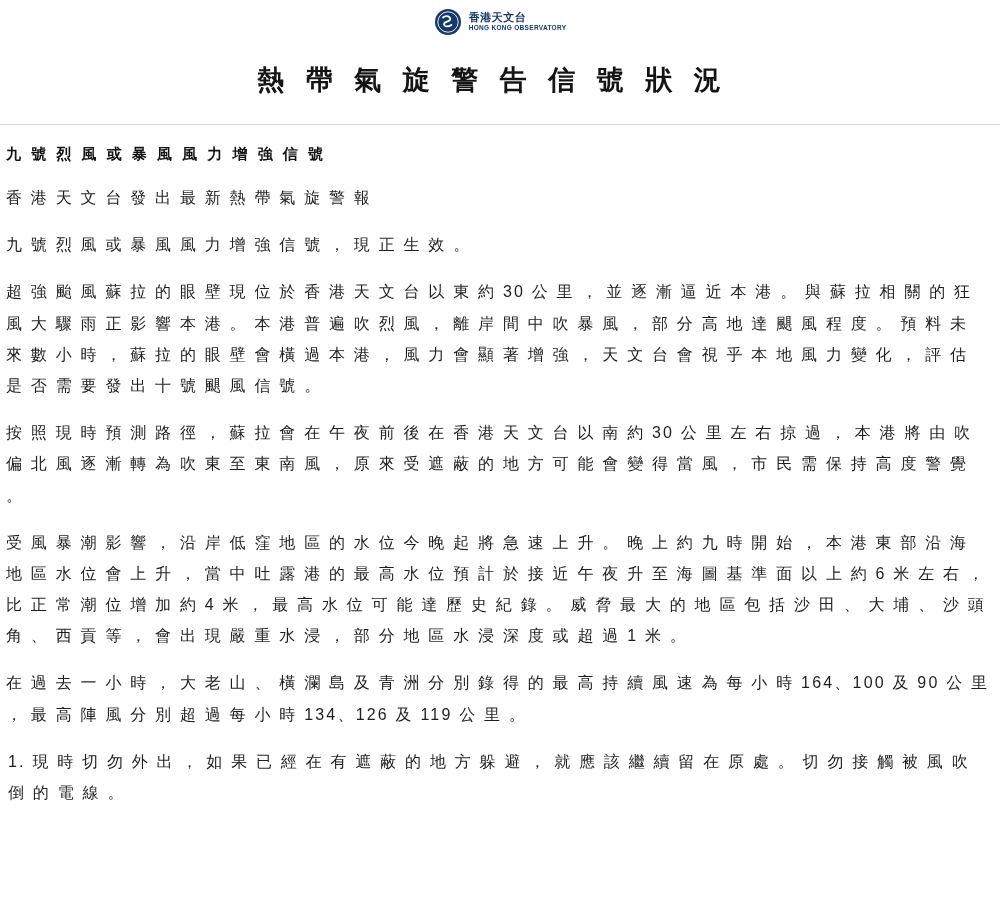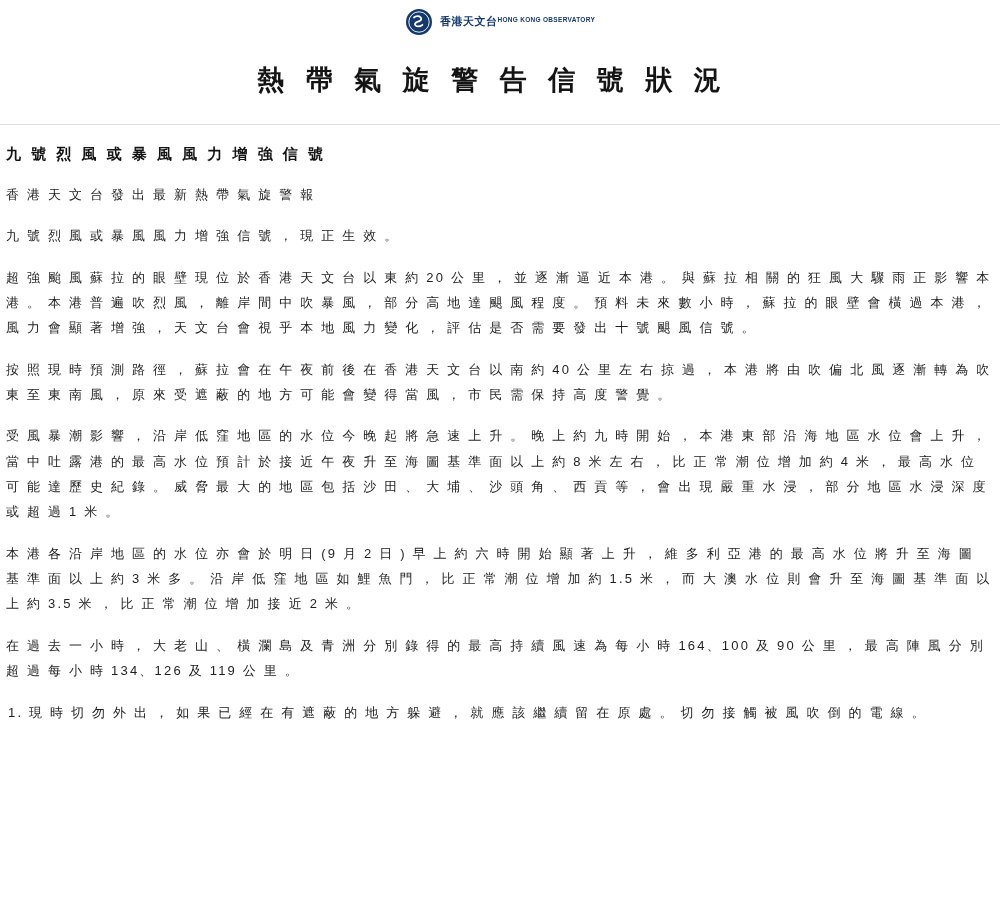--- a/index.html
+++ b/index.html
@@ -30,21 +30,21 @@
     align-items: center;
     gap: 7px;
   }
   .logo-mark {
     width: 28px;
     height: 28px;
     flex: 0 0 auto;
   }
   .logo-text {
     display: flex;
-    flex-direction: row;
+    flex-direction: column;
     justify-content: center;
     line-height: 1.05;
   }
   .logo-text .cn {
     font-size: 11px;
     font-weight: bold;
     color: #16396b;
     letter-spacing: 0.5px;
   }
   .logo-text .en {
@@ -74,21 +74,21 @@
     padding: 0 8px 0 4px;
   }
   .signal-heading {
     font-size: 15px;
     font-weight: bold;
     color: #141414;
     letter-spacing: 3px;
     margin: 0 0 18px 2px;
   }
   p.para {
-    font-size: 13px;
+    font-size: 16px;
     line-height: 1.95;
     color: #1f1f1f;
     margin: 0 0 16px 2px;
     letter-spacing: 2.2px;
     text-align: left;
   }
   .numbered {
     margin: 0 0 16px 2px;
   }
 </style>
@@ -116,24 +116,23 @@
   <h1 class="main-title">熱 帶 氣 旋 警 告 信 號 狀 況</h1>
 
   <hr class="divider">
 
   <div class="content">
 
     <div class="signal-heading">九 號 烈 風 或 暴 風 風 力 增 強 信 號</div>
 
     <p class="para">香 港 天 文 台 發 出 最 新 熱 帶 氣 旋 警 報</p>
     <p class="para">九 號 烈 風 或 暴 風 風 力 增 強 信 號 ， 現 正 生 效 。</p>
-    <p class="para">超 強 颱 風 蘇 拉 的 眼 壁 現 位 於 香 港 天 文 台 以 東 約 20 公 里 ， 並 逐 漸 逼 近 本 港 。 與 蘇 拉 相 關 的 狂 風 大 驟 雨 正 影 響 本 港 。 本 港 普 遍 吹 烈 風 ， 離 岸 間 中 吹 暴 風 ， 部 分 高 地 達 颶 風 程 度 。 預 料 未 來 數 小 時 ， 蘇 拉 的 眼 壁 會 橫 過 本 港 ， 風 力 會 顯 著 增 強 ， 天 文 台 會 視 乎 本 地 風 力 變 化 ， 評 估 是 否 需 要 發 出 十 號 颶 風 信 號 。</p>
-    <p class="para">按 照 現 時 預 測 路 徑 ， 蘇 拉 會 在 午 夜 前 後 在 香 港 天 文 台 以 南 約 40 公 里 左 右 掠 過 ， 本 港 將 由 吹 偏 北 風 逐 漸 轉 為 吹 東 至 東 南 風 ， 原 來 受 遮 蔽 的 地 方 可 能 會 變 得 當 風 ， 市 民 需 保 持 高 度 警 覺 。</p>
-    <p class="para">受 風 暴 潮 影 響 ， 沿 岸 低 窪 地 區 的 水 位 今 晚 起 將 急 速 上 升 。 晚 上 約 九 時 開 始 ， 本 港 東 部 沿 海 地 區 水 位 會 上 升 ， 當 中 吐 露 港 的 最 高 水 位 預 計 於 接 近 午 夜 升 至 海 圖 基 準 面 以 上 約 8 米 左 右 ， 比 正 常 潮 位 增 加 約 4 米 ， 最 高 水 位 可 能 達 歷 史 紀 錄 。 威 脅 最 大 的 地 區 包 括 沙 田 、 大 埔 、 沙 頭 角 、 西 貢 等 ， 會 出 現 嚴 重 水 浸 ， 部 分 地 區 水 浸 深 度 或 超 過 1 米 。</p>
-    <p class="para">本 港 各 沿 岸 地 區 的 水 位 亦 會 於 明 日 (9 月 2 日 ) 早 上 約 六 時 開 始 顯 著 上 升 ， 維 多 利 亞 港 的 最 高 水 位 將 升 至 海 圖 基 準 面 以 上 約 3 米 多 。 沿 岸 低 窪 地 區 如 鯉 魚 門 ， 比 正 常 潮 位 增 加 約 1.5 米 ， 而 大 澳 水 位 則 會 升 至 海 圖 基 準 面 以 上 約 3.5 米 ， 比 正 常 潮 位 增 加 接 近 2 米 。</p>
+    <p class="para">超 強 颱 風 蘇 拉 的 眼 壁 現 位 於 香 港 天 文 台 以 東 約 30 公 里 ， 並 逐 漸 逼 近 本 港 。 與 蘇 拉 相 關 的 狂 風 大 驟 雨 正 影 響 本 港 。 本 港 普 遍 吹 烈 風 ， 離 岸 間 中 吹 暴 風 ， 部 分 高 地 達 颶 風 程 度 。 預 料 未 來 數 小 時 ， 蘇 拉 的 眼 壁 會 橫 過 本 港 ， 風 力 會 顯 著 增 強 ， 天 文 台 會 視 乎 本 地 風 力 變 化 ， 評 估 是 否 需 要 發 出 十 號 颶 風 信 號 。</p>
+    <p class="para">按 照 現 時 預 測 路 徑 ， 蘇 拉 會 在 午 夜 前 後 在 香 港 天 文 台 以 南 約 30 公 里 左 右 掠 過 ， 本 港 將 由 吹 偏 北 風 逐 漸 轉 為 吹 東 至 東 南 風 ， 原 來 受 遮 蔽 的 地 方 可 能 會 變 得 當 風 ， 市 民 需 保 持 高 度 警 覺 。</p>
+    <p class="para">受 風 暴 潮 影 響 ， 沿 岸 低 窪 地 區 的 水 位 今 晚 起 將 急 速 上 升 。 晚 上 約 九 時 開 始 ， 本 港 東 部 沿 海 地 區 水 位 會 上 升 ， 當 中 吐 露 港 的 最 高 水 位 預 計 於 接 近 午 夜 升 至 海 圖 基 準 面 以 上 約 6 米 左 右 ， 比 正 常 潮 位 增 加 約 4 米 ， 最 高 水 位 可 能 達 歷 史 紀 錄 。 威 脅 最 大 的 地 區 包 括 沙 田 、 大 埔 、 沙 頭 角 、 西 貢 等 ， 會 出 現 嚴 重 水 浸 ， 部 分 地 區 水 浸 深 度 或 超 過 1 米 。</p>
     <p class="para">在 過 去 一 小 時 ， 大 老 山 、 橫 瀾 島 及 青 洲 分 別 錄 得 的 最 高 持 續 風 速 為 每 小 時 164、100 及 90 公 里 ， 最 高 陣 風 分 別 超 過 每 小 時 134、126 及 119 公 里 。</p>
 
 
     <div class="numbered">
       <p class="para">1. 現 時 切 勿 外 出 ， 如 果 已 經 在 有 遮 蔽 的 地 方 躲 避 ， 就 應 該 繼 續 留 在 原 處 。 切 勿 接 觸 被 風 吹 倒 的 電 線 。</p>
 
     </div>
 
   </div>
 </div>

